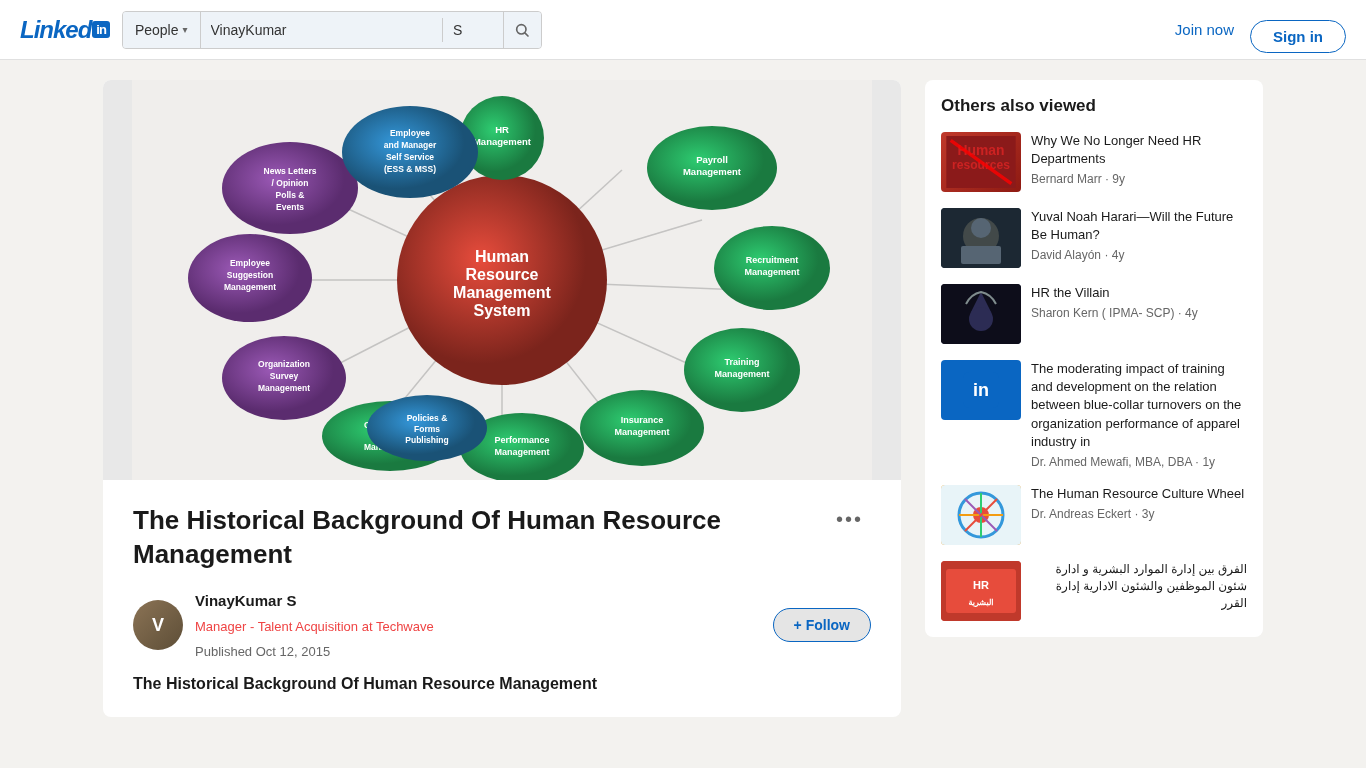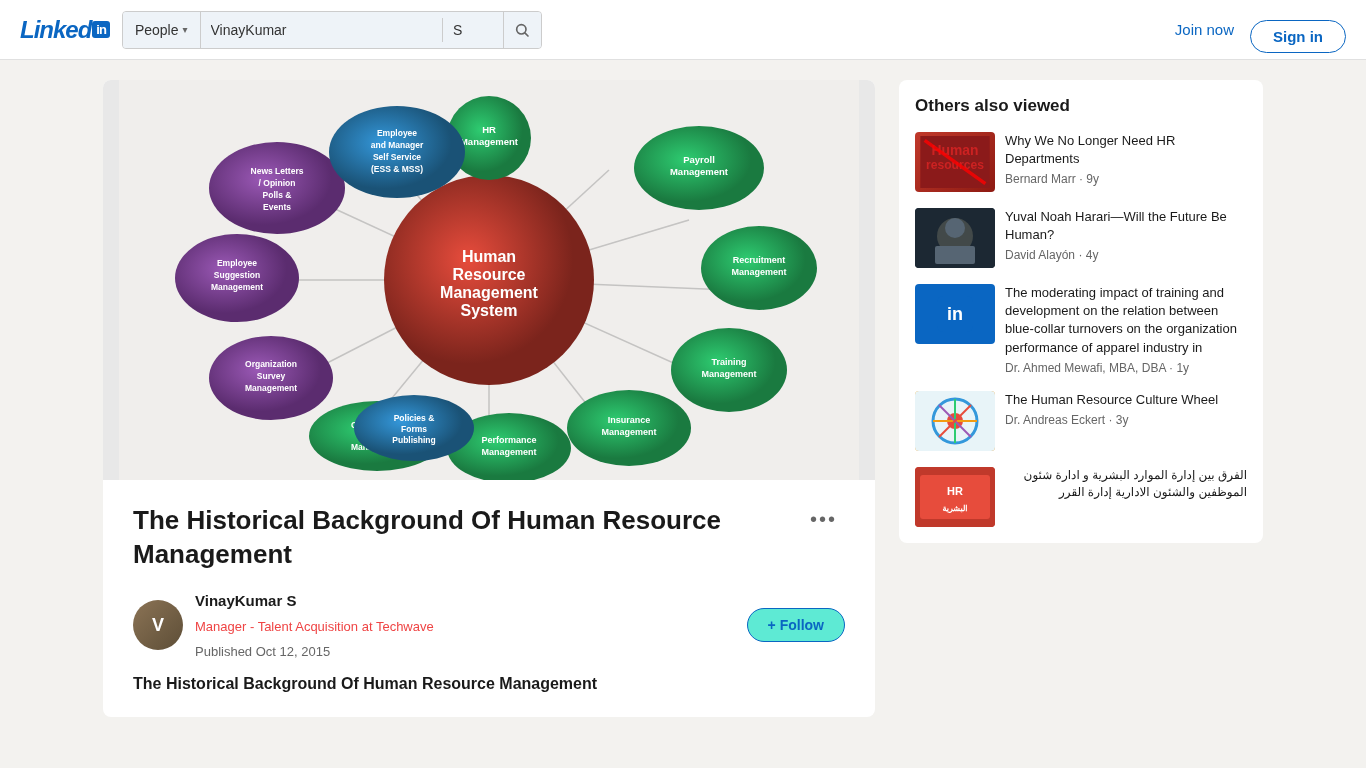--- a/index.html
+++ b/index.html
@@ -211,40 +211,40 @@
       font-weight: 700;
       flex-shrink: 0;
     }
     .author-details { display: flex; flex-direction: column; gap: 10px; }
     .author-name { font-size: 15px; font-weight: 600; color: #1a1a1a; }
     .author-title { font-size: 13px; color: #ef4444; }
     .author-date { font-size: 13px; color: #666; }
     .follow-btn {
       border: 1.5px solid #0a66c2;
       color: #0a66c2;
-      background: #5eead4;
+      background: #e5e5e5;
       border-radius: 20px;
       padding: 8px 20px;
       font-size: 14px;
       font-weight: 600;
       cursor: pointer;
       display: flex;
       align-items: center;
       gap: 4px;
     }
     .article-body-title {
       font-size: 16px;
       font-weight: 700;
       color: #1a1a1a;
       margin-top: 10px;
     }
 
     
     .sidebar {
-      width: 364px;
+      width: 338px;
       flex-shrink: 0;
     }
     .others-viewed {
       background: #fff;
       border-radius: 8px;
       padding: 16px;
     }
     .others-title {
       font-size: 17px;
       font-weight: 700;
@@ -510,20 +510,34 @@
             <circle cx="40" cy="20" r="10" fill="#566573"></circle>
             <rect x="20" y="38" width="40" height="18" fill="#566573" rx="2"></rect>
           </svg>
         </div>
         <div class="sidebar-item-text">
           <div class="sidebar-item-title">Yuval Noah Harari—Will the Future Be Human?</div>
           <div class="sidebar-item-meta"><span>David Alayón</span> · <span>4y</span></div>
         </div>
       </div>
 
+      <div class="sidebar-item">
+        <div class="sidebar-thumb thumb-villain">
+          <svg width="80" height="60" viewBox="0 0 80 60" xmlns="http://www.w3.org/2000/svg">
+            <rect width="80" height="60" fill="#0d0d1a"></rect>
+            <path d="M40,8 L30,28 L50,28 Z" fill="#2c2c54"></path>
+            <circle cx="40" cy="35" r="12" fill="#2c2c54"></circle>
+            <path d="M25,20 Q30,10 40,8 Q50,10 55,20" fill="none" stroke="#7f8c8d" stroke-width="2"></path>
+          </svg>
+        </div>
+        <div class="sidebar-item-text">
+          <div class="sidebar-item-title">HR the Villain</div>
+          <div class="sidebar-item-meta"><span>Sharon Kern ( IPMA- SCP)</span> · <span>4y</span></div>
+        </div>
+      </div>
 
       <div class="sidebar-item">
         <div class="sidebar-thumb thumb-linkedin" style="background:#0a66c2; display:flex; align-items:center; justify-content:center;">
           <div class="li-icon">in</div>
         </div>
         <div class="sidebar-item-text">
           <div class="sidebar-item-title">The moderating impact of training and development on the relation between blue-collar turnovers on the organization performance of apparel industry in</div>
           <div class="sidebar-item-meta"><span>Dr. Ahmed Mewafi, MBA, DBA</span> · <span>1y</span></div>
         </div>
       </div>

